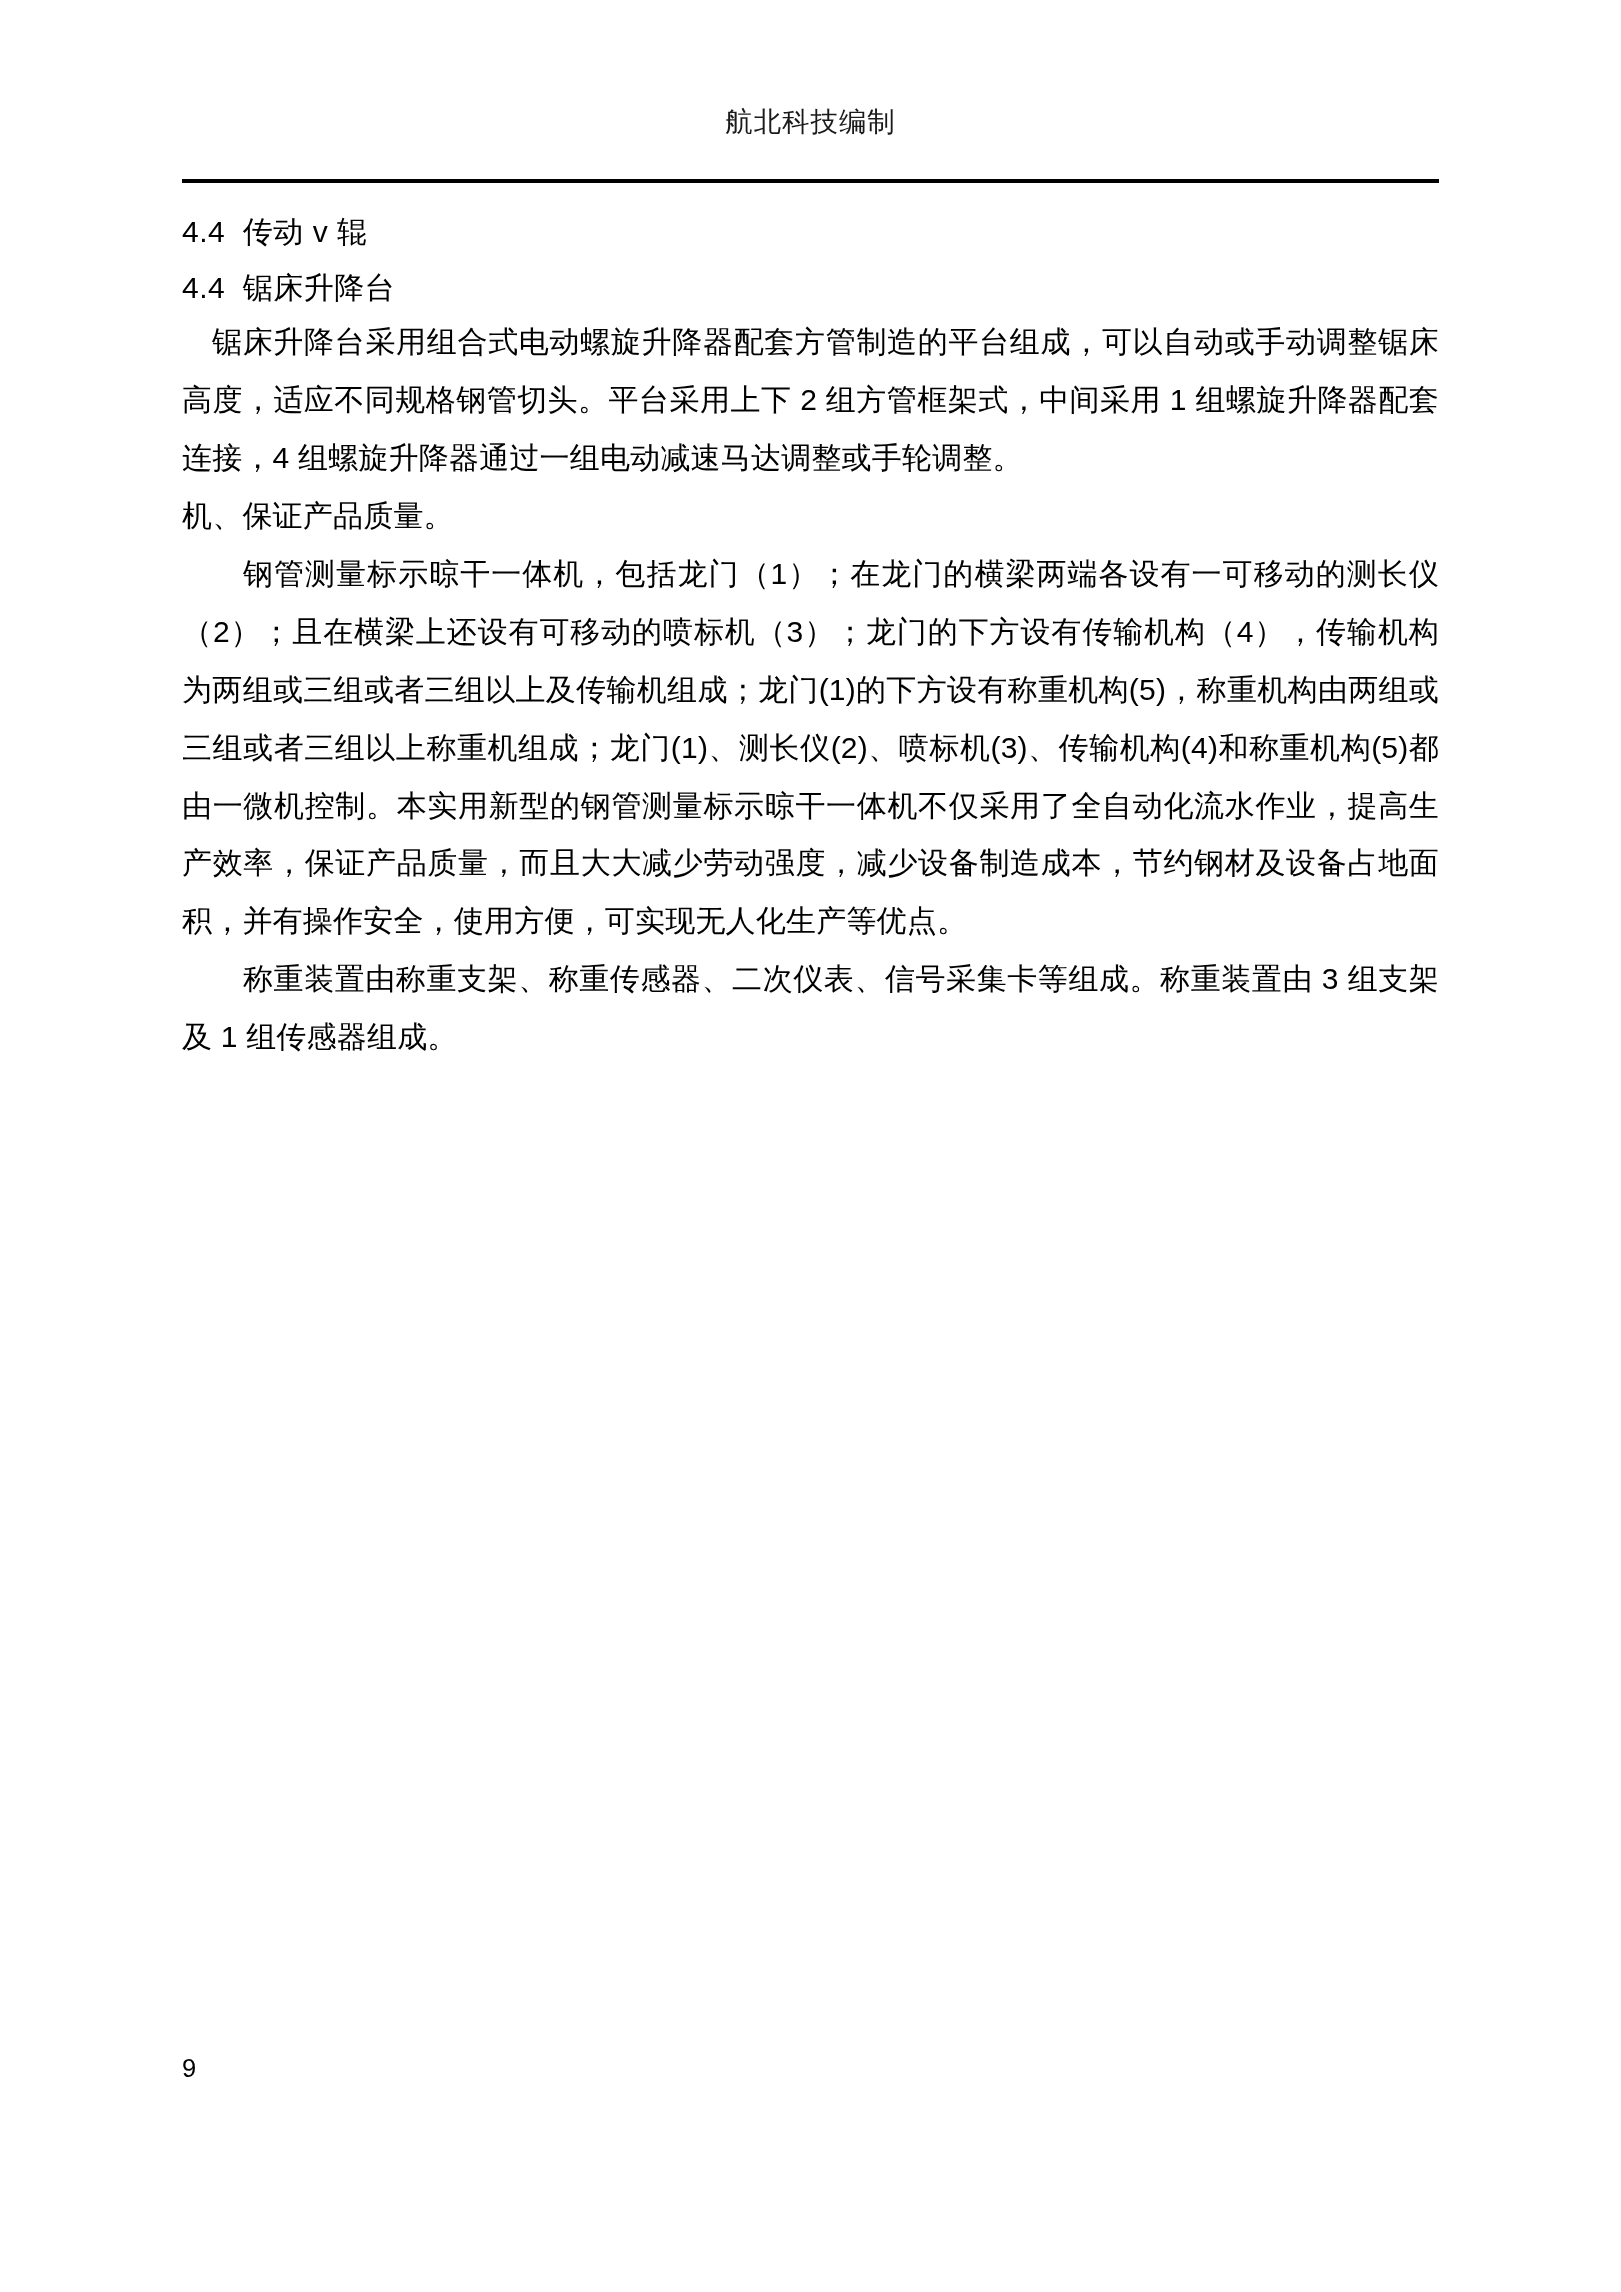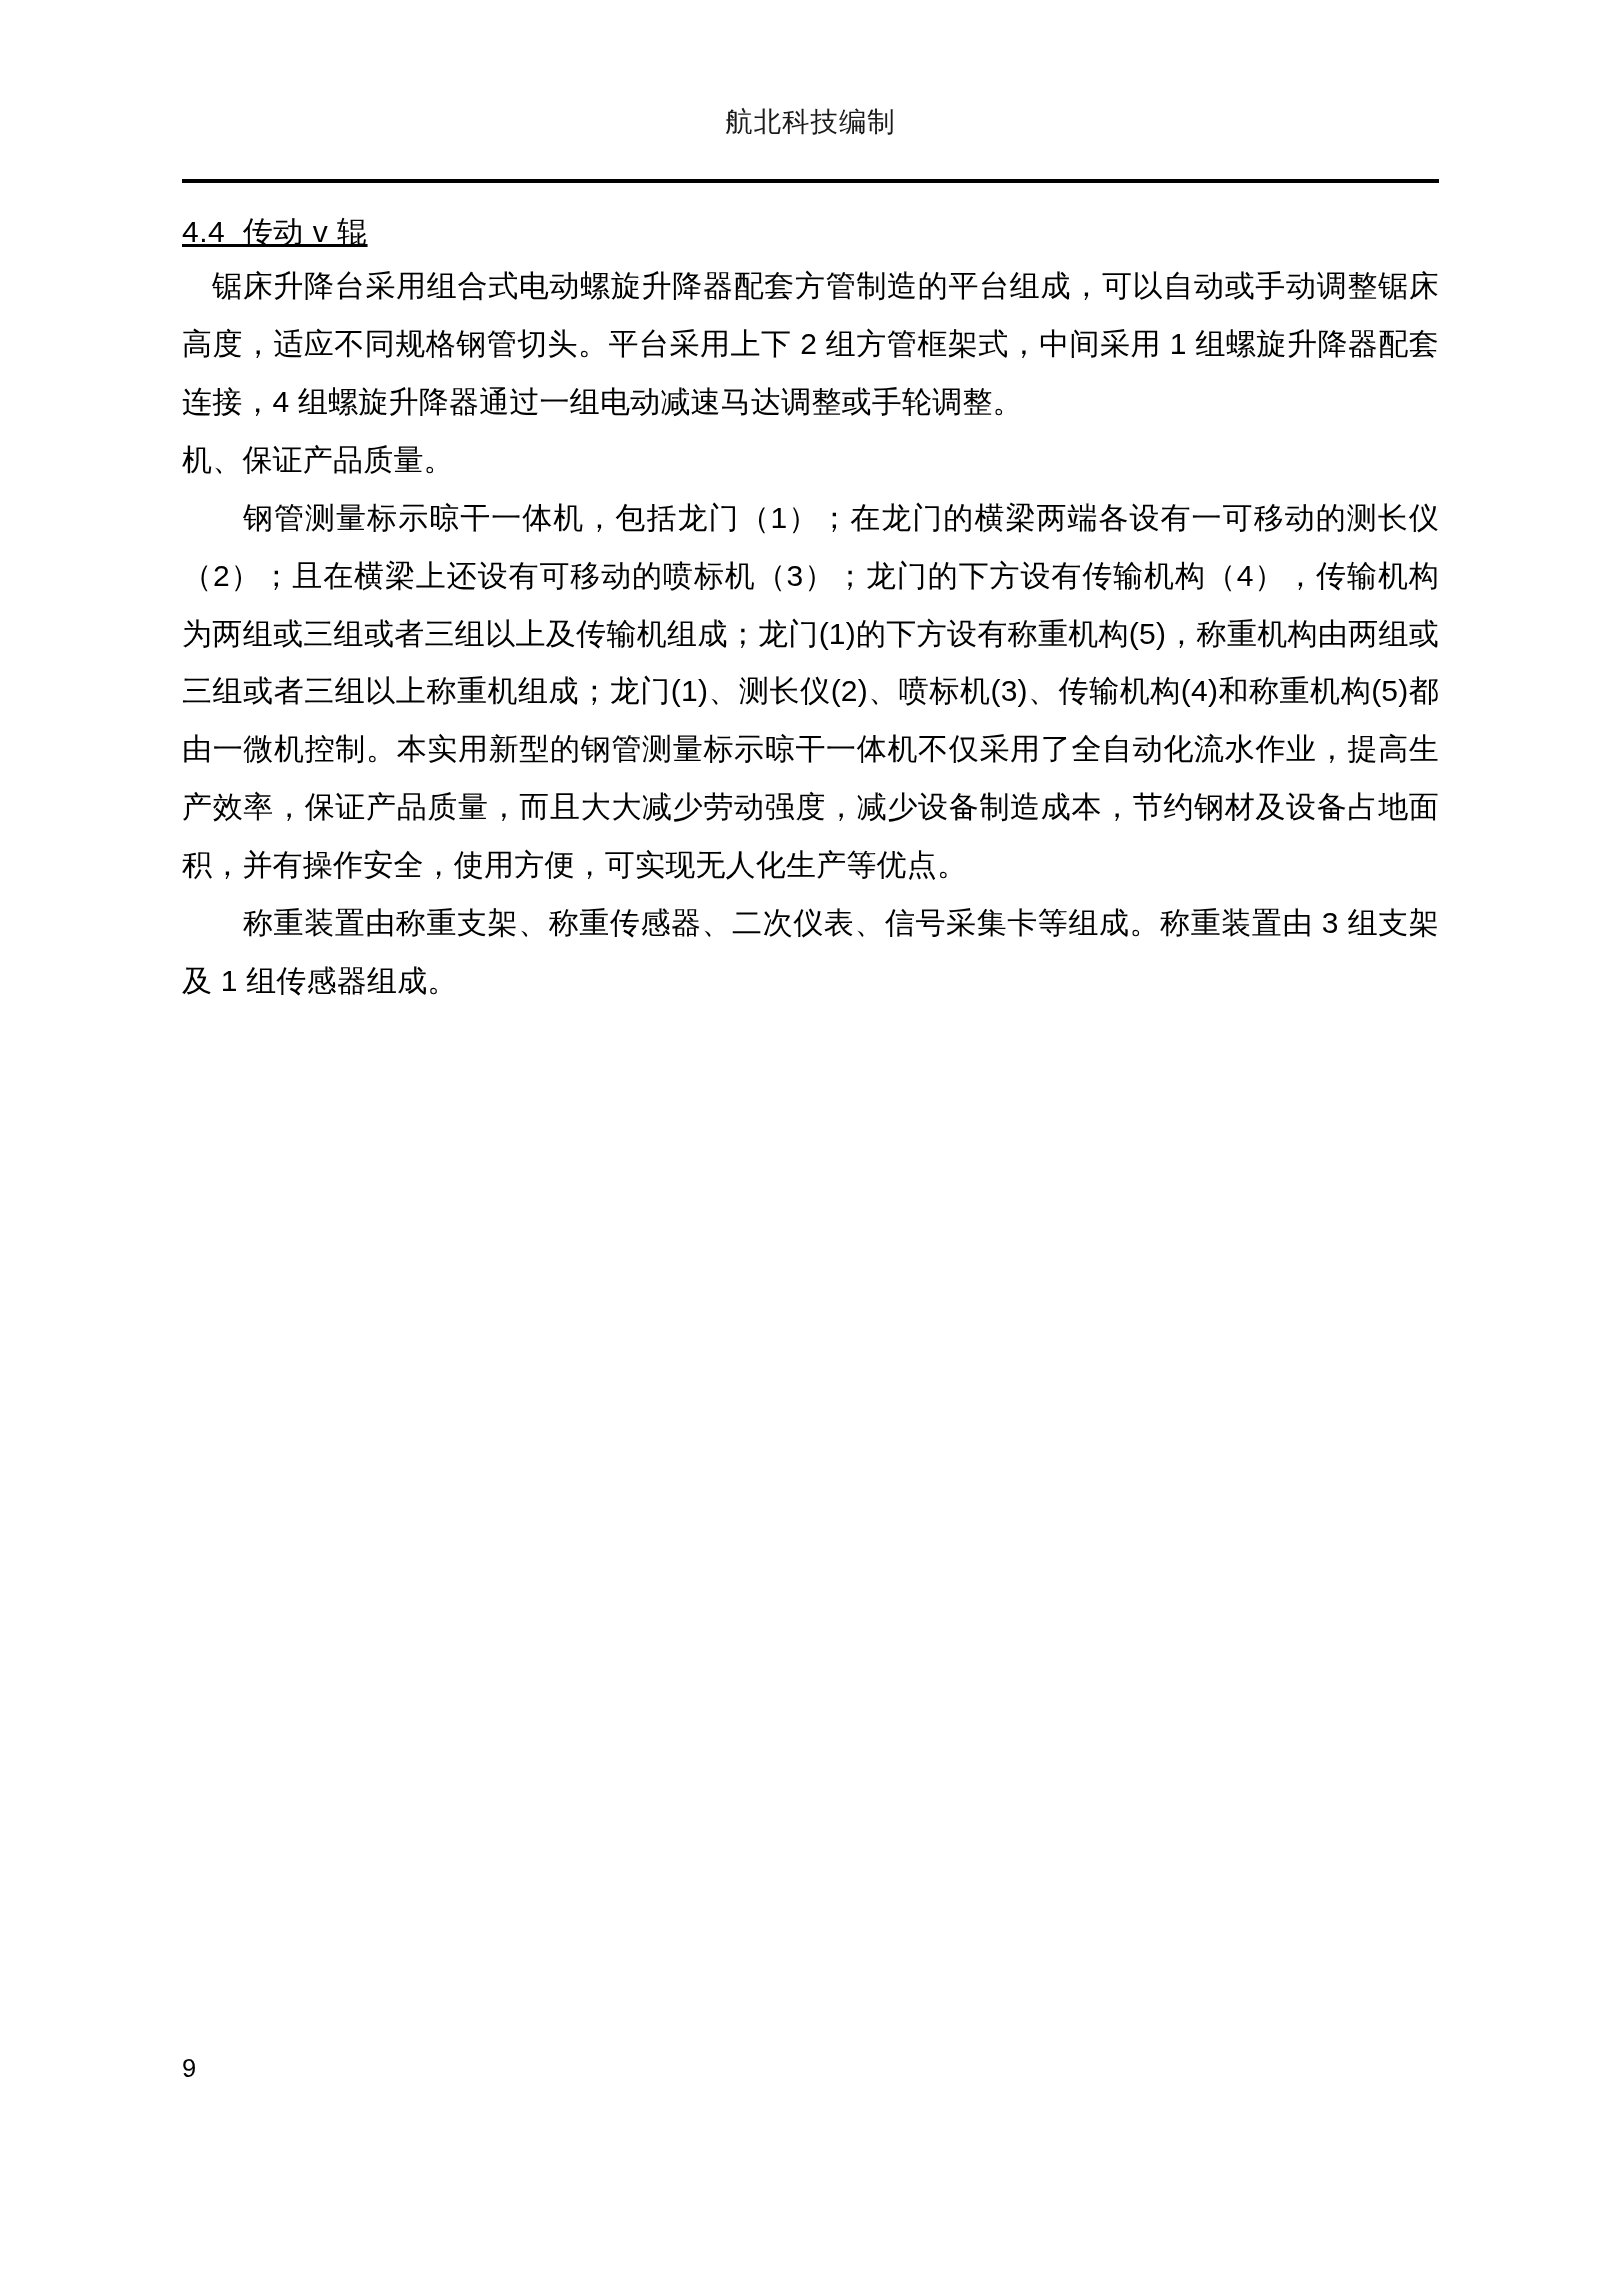--- a/index.html
+++ b/index.html
@@ -48,21 +48,20 @@
     width: 1257px;
   }
   .heading {
     font-size: 30px;
     line-height: 1.45;
     margin: 0;
     padding: 8.8px 0 3.9px 0;
     color: #000000;
     letter-spacing: 0.5px;
     white-space: pre;
-    text-decoration: underline;
   }
   .para {
     font-size: 30px;
     line-height: 1.93;
     margin: 0;
     padding: 0;
     color: #000000;
     text-align: justify;
     text-justify: inter-ideograph;
     text-indent: 61px;
@@ -89,20 +88,21 @@
 <div class="page">
 
   <div class="header-area">
     <div class="header-text">航北科技编制</div>
   </div>
 
   <div class="header-rule"></div>
 
   <div class="content">
       <div class="heading">4.4  传动 v 辊</div>
+      <div class="heading">4.4  锯床升降台</div>
       <div class="para indent-half">锯床升降台采用组合式电动螺旋升降器配套方管制造的平台组成，可以自动或手动调整锯床高度，适应不同规格钢管切头。平台采用上下 2 组方管框架式，中间采用 1 组螺旋升降器配套连接，4 组螺旋升降器通过一组电动减速马达调整或手轮调整。</div>
       <div class="para noindent">机、保证产品质量。</div>
       <div class="para">钢管测量标示晾干一体机，包括龙门（1）；在龙门的横梁两端各设有一可移动的测长仪（2）；且在横梁上还设有可移动的喷标机（3）；龙门的下方设有传输机构（4），传输机构为两组或三组或者三组以上及传输机组成；龙门(1)的下方设有称重机构(5)，称重机构由两组或三组或者三组以上称重机组成；龙门(1)、测长仪(2)、喷标机(3)、传输机构(4)和称重机构(5)都由一微机控制。本实用新型的钢管测量标示晾干一体机不仅采用了全自动化流水作业，提高生产效率，保证产品质量，而且大大减少劳动强度，减少设备制造成本，节约钢材及设备占地面积，并有操作安全，使用方便，可实现无人化生产等优点。</div>
       <div class="para">称重装置由称重支架、称重传感器、二次仪表、信号采集卡等组成。称重装置由 3 组支架及 1 组传感器组成。</div>
     </div>
 
   <div class="page-number">9</div>
 
 </div>
 

